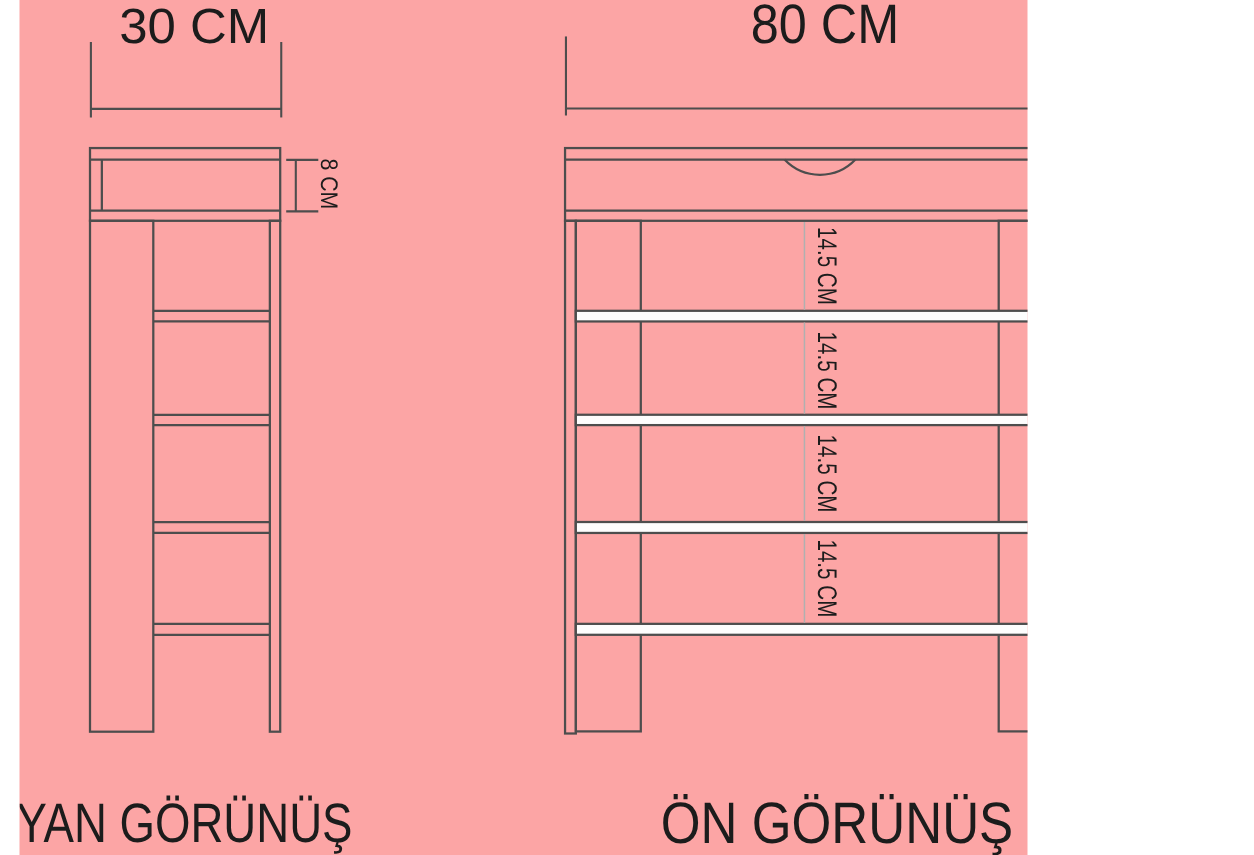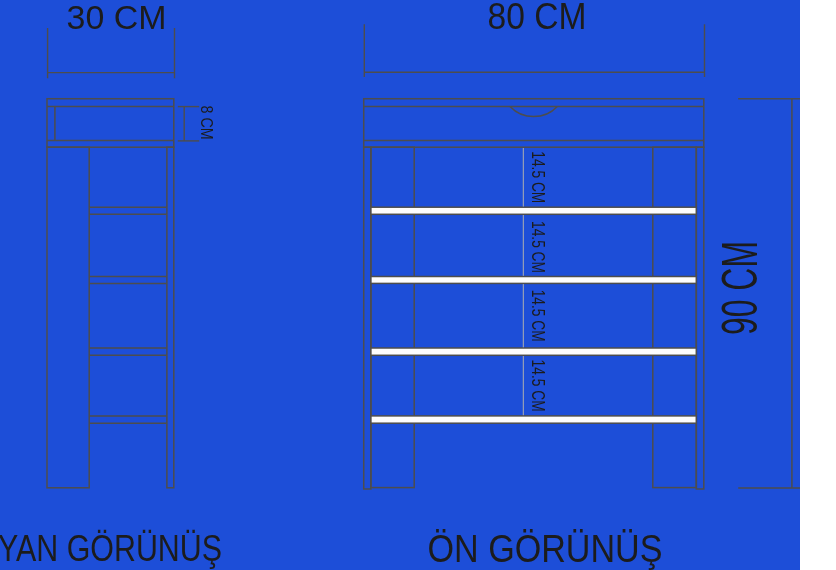--- a/index.html
+++ b/index.html
@@ -1,16 +1,16 @@
 <!DOCTYPE html>
 <html><head>
 <meta charset="utf-8">
 <style>
   html,body{margin:0;padding:0;background:#ffffff;}
-  #wrap{width:800px;height:570px;position:relative;background:#1d4ed8;overflow:hidden;}
+  #wrap{width:672px;height:570px;position:relative;background:#fca5a5;overflow:hidden;margin-left:13px;}
   svg{display:block;}
   text{font-family:"Liberation Sans", sans-serif;fill:#1c1c1c;}
 </style>
 </head>
 <body>
 <div id="wrap">
 <svg width="836" height="570" viewBox="0 0 836 570">
 
   <g stroke="#4d4d4d" stroke-width="1.5" fill="none">
 

